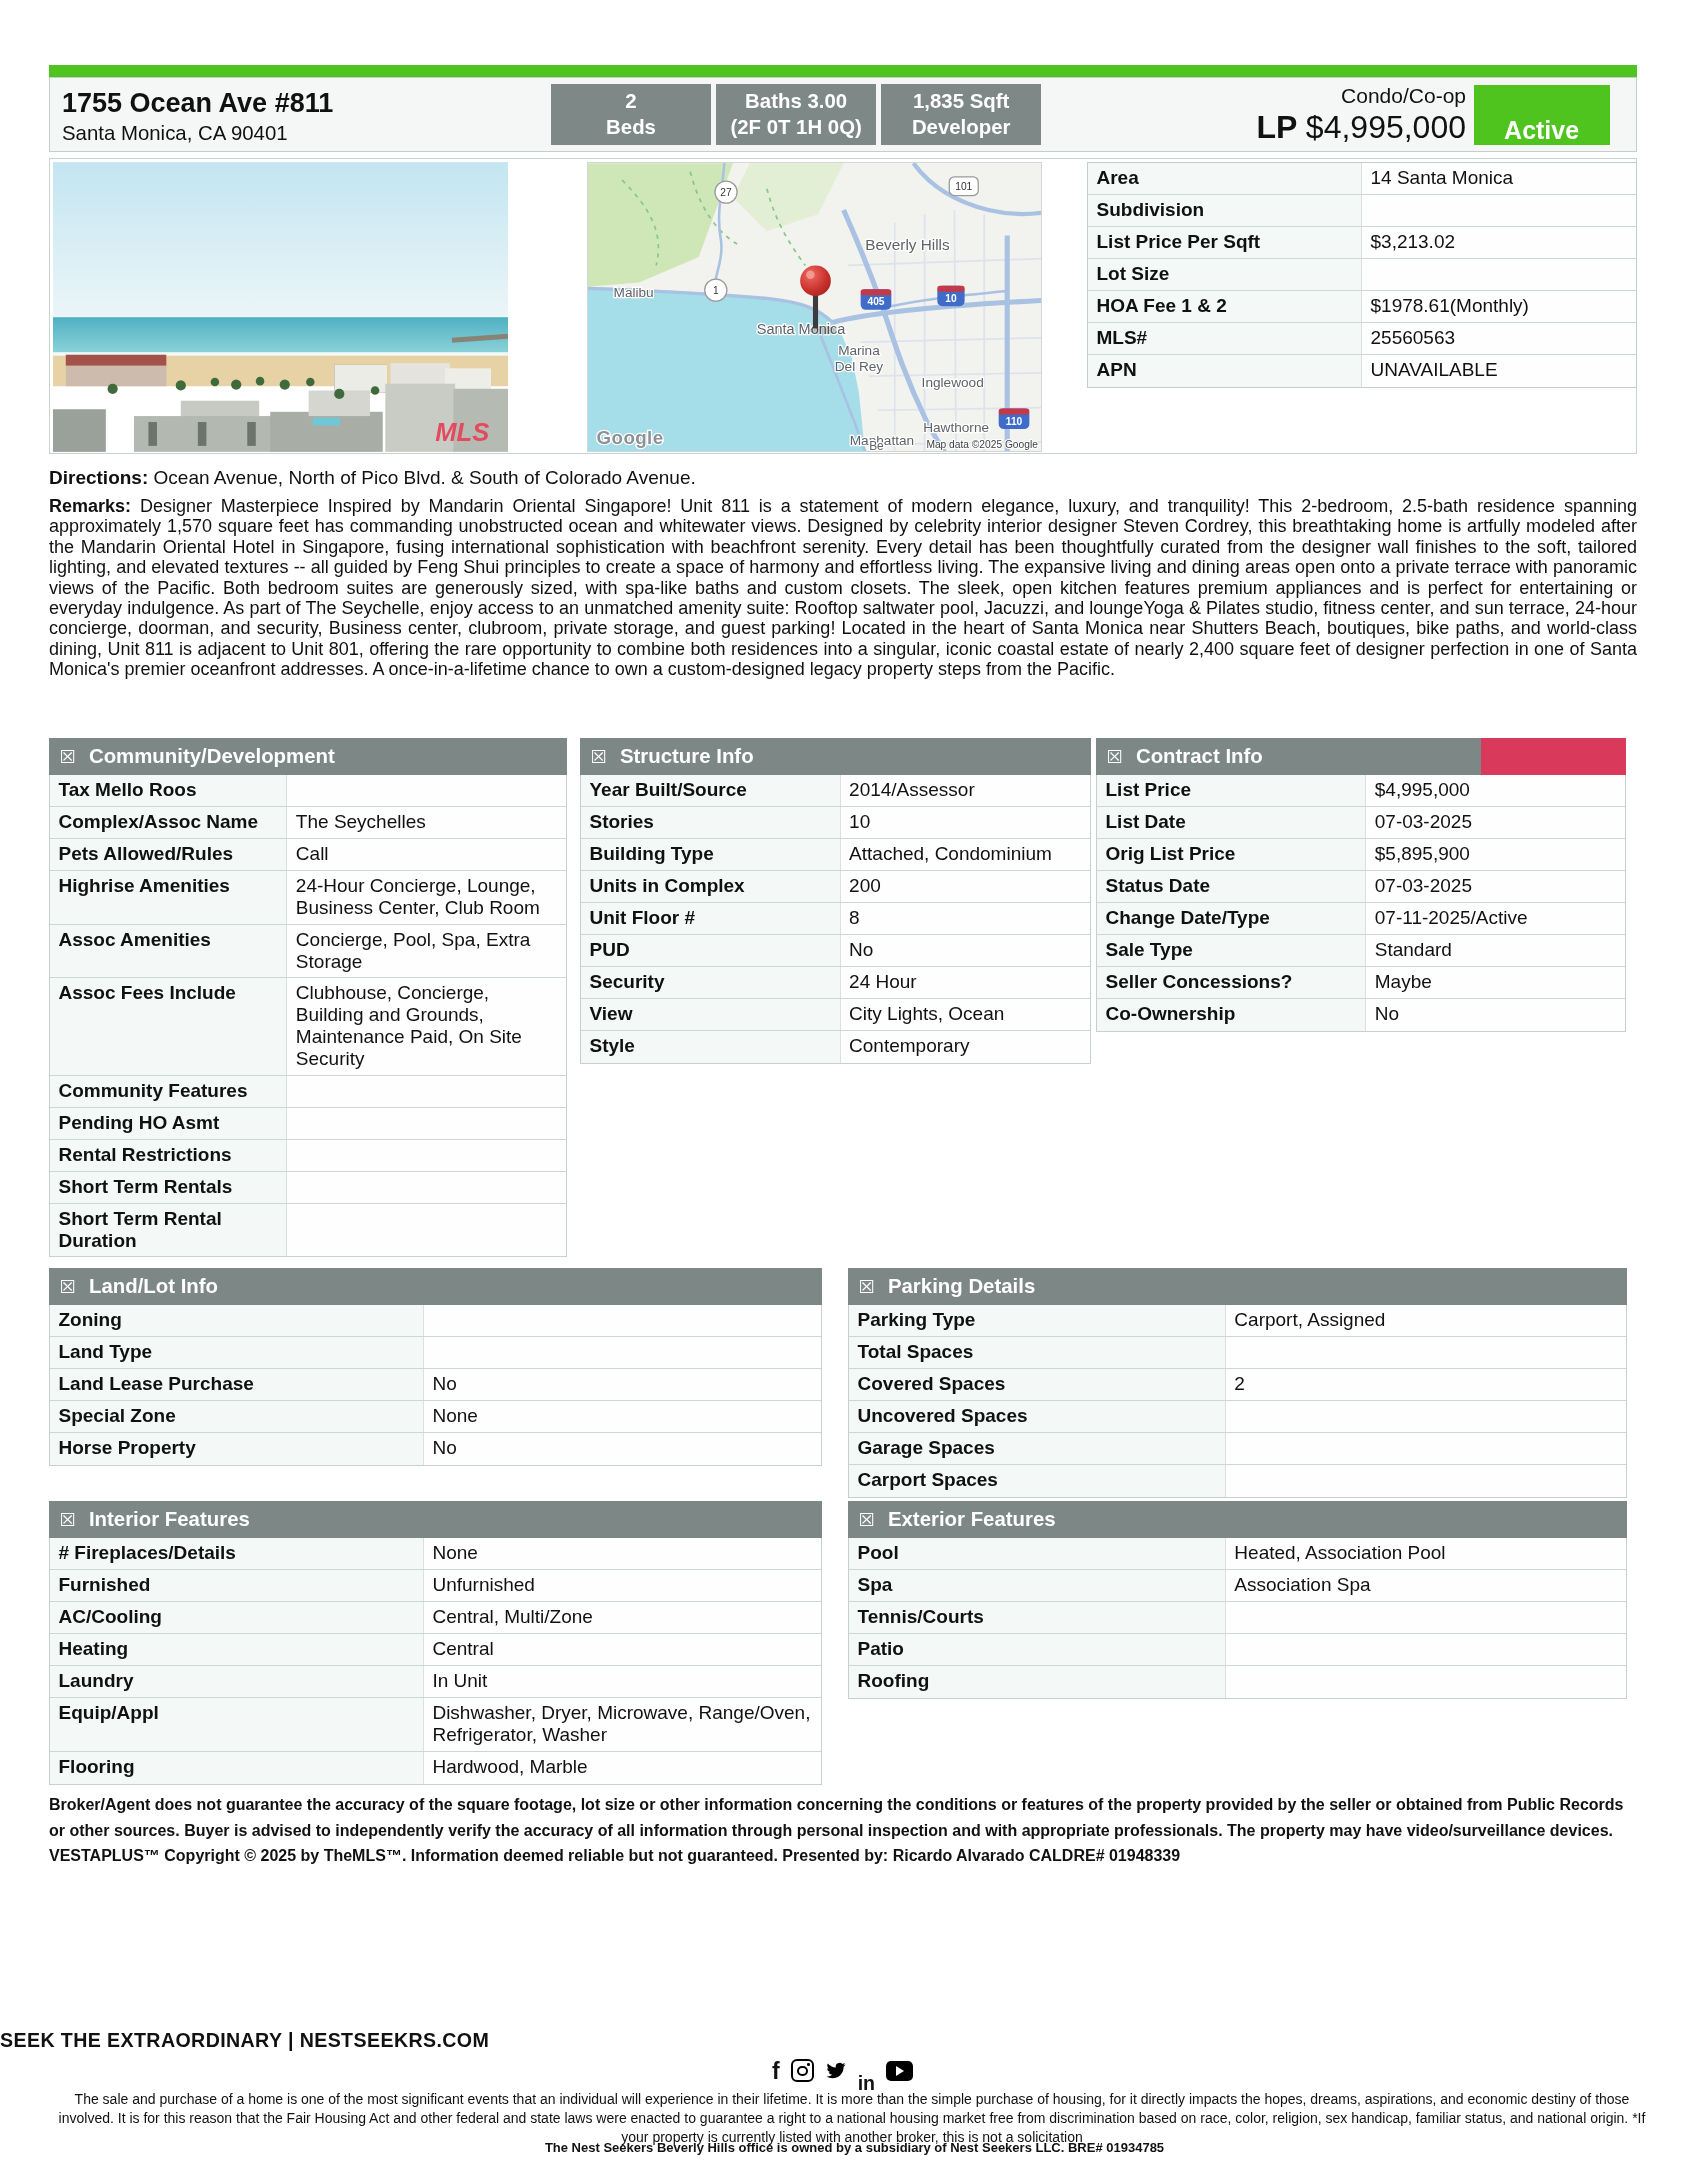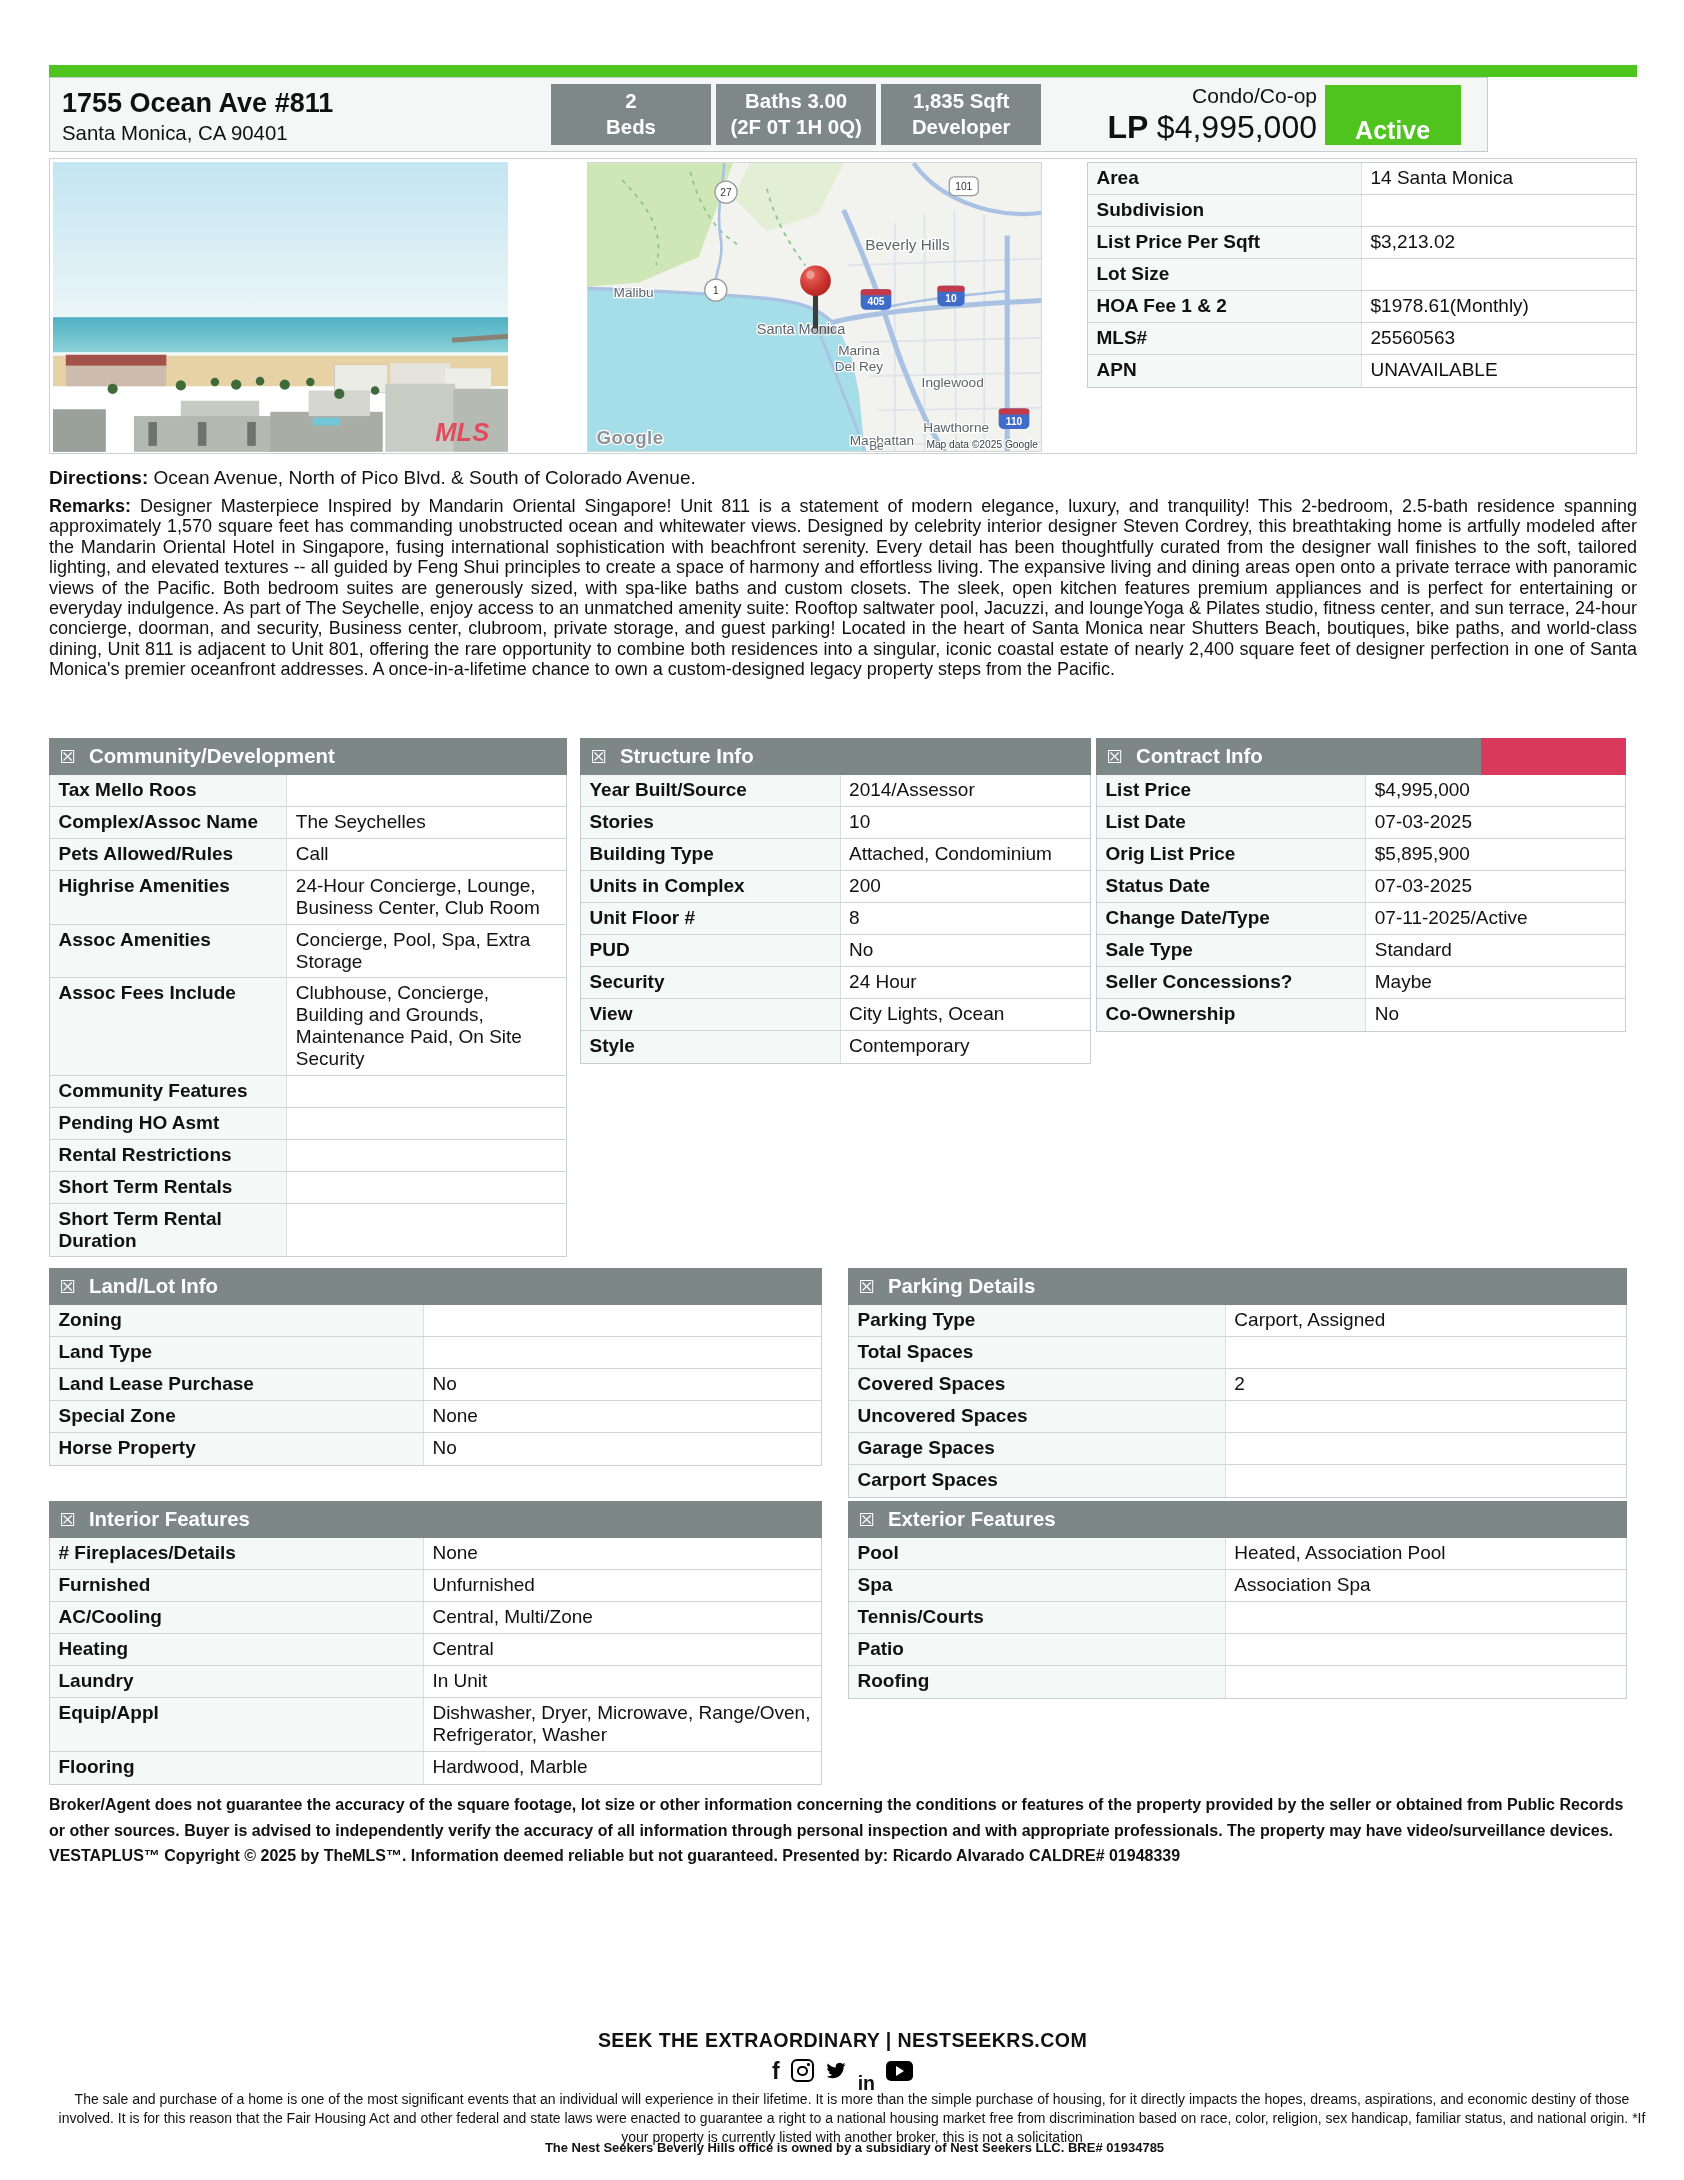--- a/index.html
+++ b/index.html
@@ -1,21 +1,21 @@
 <!DOCTYPE html>
 <html style="font-size:13.6px"><head>
 <meta charset="utf-8">
 <style>
   html,body{margin:0;padding:0;background:#ffffff;}
   body{width:1685px;height:2181px;position:relative;font-family:"Liberation Sans","DejaVu Sans",sans-serif;color:#111;}
   .abs{position:absolute;}
 
   
   #green-bar{left:49px;top:65px;width:1588px;height:12px;background:#4fc31e;}
-  #header-box{left:49px;top:77px;width:1439px;height:75px;background:#f5f7f6;border:0.9px solid #c2cdcc;box-sizing:border-box;}
+  #header-box{left:49px;top:77px;width:1588px;height:75px;background:#f5f7f6;border:0.9px solid #c2cdcc;box-sizing:border-box;}
   #addr1{left:12px;top:10.2px;font-size:27px;font-weight:bold;line-height:31px;}
   #addr2{left:12px;top:43px;font-size:20.4px;line-height:24px;}
   #stat-row{left:501px;top:6px;display:flex;gap:5.1px;}
   .stat-box{width:160px;height:61px;background:#7d8887;color:#fff;display:flex;flex-direction:column;justify-content:center;align-items:center;font-weight:bold;text-align:center;}
   .stat-box div{font-size:20.4px;line-height:25.6px;}
   #ptype{right:170px;top:5.1px;font-size:21px;line-height:25.6px;text-align:right;width:341px;}
   #lp-row{right:170px;top:31px;text-align:right;font-size:32px;line-height:37px;white-space:nowrap;}
   #lp-row .lp{font-weight:bold;margin-right:8.5px;}
   #active-box{right:26.4px;top:6.8px;width:136px;height:60px;background:#4fc31e;color:#fff;font-weight:bold;font-size:25px;display:flex;align-items:flex-end;justify-content:center;box-sizing:border-box;}
 
@@ -50,21 +50,21 @@
   #sec-structure{left:580px;top:738px;width:511px;}
   #sec-contract{left:1096px;top:738px;width:530px;}
   #sec-land{left:49px;top:1268px;width:773px;}
   #sec-parking{left:848px;top:1268px;width:779px;}
   #sec-interior{left:49px;top:1501px;width:773px;}
   #sec-exterior{left:848px;top:1501px;width:779px;}
 
   #disclaimer{left:49px;top:1792px;width:1591px;font-size:16px;font-weight:bold;line-height:25.6px;}
 
   
-  #tagline{left:0;top:2029px;width:100%;text-align:center;font-weight:bold;font-size:19.6px;letter-spacing:0.4px;}
+  #tagline{left:0;top:2029px;width:100%;text-align:left;font-weight:bold;font-size:19.6px;letter-spacing:0.4px;}
   #social{left:0;top:2058px;width:100%;display:flex;justify-content:center;align-items:center;gap:11px;height:25.6px;}
   .fb{font-size:23px;font-weight:bold;line-height:22px;}
   .ig{width:19px;height:19px;border:2.6px solid #000;border-radius:6px;position:relative;}
   .ig::before{content:"";position:absolute;left:4.3px;top:4.3px;width:6.8px;height:6.8px;border:2.6px solid #000;border-radius:50%;}
   .ig::after{content:"";position:absolute;right:1.7px;top:1.7px;width:2.6px;height:2.6px;background:#000;border-radius:50%;}
   .li{font-size:19.6px;font-weight:bold;line-height:22px;margin-top:24px;}
   .yt{width:27px;height:20.4px;background:#000;border-radius:5.1px;position:relative;}
   .yt::before{content:"";position:absolute;left:10.2px;top:5.1px;border-left:8.5px solid #fff;border-top:5.1px solid transparent;border-bottom:5.1px solid transparent;}
   #fair-housing{left:52px;top:2090px;width:1600px;text-align:center;font-size:14px;line-height:19px;}
   #bre-line{left:12px;top:2140px;width:100%;text-align:center;font-size:13px;font-weight:bold;}

